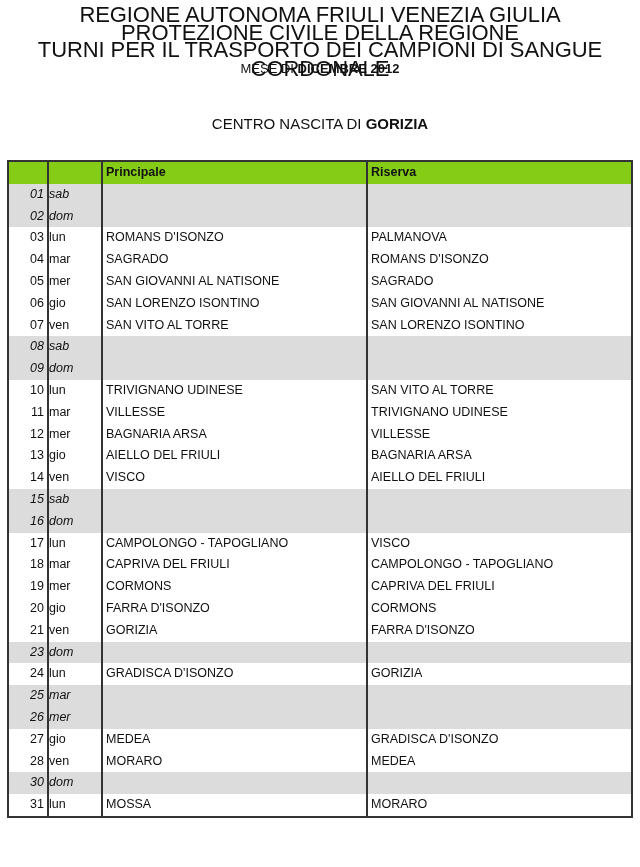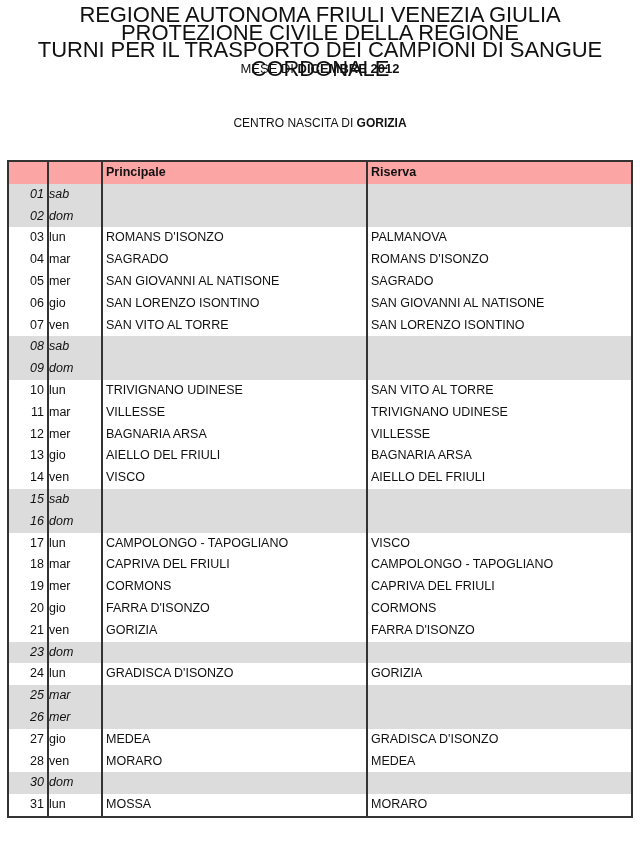--- a/index.html
+++ b/index.html
@@ -6,40 +6,40 @@
     body {
       width: 640px; height: 867px; overflow: hidden; position: relative;
       font-family: "Liberation Sans", sans-serif; color: #111;
     }
     .header { position: absolute; left: 0; top: 0; width: 640px; text-align: center; }
     .h-line { font-size: 22px; line-height: 19px; letter-spacing: -0.1px; }
     .h-line1 { position: absolute; top: 5px; left: 0; width: 640px; }
     .h-line2 { position: absolute; top: 23px; left: 0; width: 640px; text-align: center; }
     .h-line3 { position: absolute; top: 40px; left: 0; width: 640px; }
     .h-month { position: absolute; top: 61px; left: 0; width: 640px; font-size: 13px; line-height: 15px; }
-    .h-centro { position: absolute; top: 116px; left: 0; width: 640px; font-size: 12px; line-height: 15px; }
+    .h-centro { position: absolute; top: 116px; left: 0; width: 640px; font-size: 15px; line-height: 15px; }
     b { font-weight: bold; }
 
     .tbl {
       position: absolute; left: 7px; top: 160px; width: 626px;
       border: 2px solid #333; border-collapse: collapse; box-sizing: border-box;
     }
     table.grid { border-collapse: collapse; width: 100%; table-layout: fixed; }
     table.grid td, table.grid th {
       font-size: 12.5px; line-height: 21.8px; height: 21.8px; padding: 0; white-space: nowrap;
     }
     col.c-num { width: 39px; }
     col.c-day { width: 54px; }
     col.c-pri { width: 265px; }
     col.c-ris { width: auto; }
     .c1 { text-align: right; padding-right: 3px !important; border-right: 2px solid #333; }
     .c2 { text-align: left; border-right: 2px solid #333; }
     .c3 { text-align: left; padding-left: 3px !important; border-right: 2px solid #333; }
     .c4 { text-align: left; padding-left: 3px !important; }
-    tr.head th { background: #fca5a5; font-weight: bold; text-align: left; }
+    tr.head th { background: #84cc16; font-weight: bold; text-align: left; }
     tr.head th.c1, tr.head th.c2 { text-align: center; }
     tr.weekend td { background: #dcdcdc; font-style: italic; }
     tr.weekday td { background: #ffffff; }
   </style>
 </head>
 <body>
 
 <div class="header">
   <div class="h-line h-line1">REGIONE AUTONOMA FRIULI VENEZIA GIULIA</div>
   <div class="h-line h-line2">PROTEZIONE CIVILE DELLA REGIONE</div>

